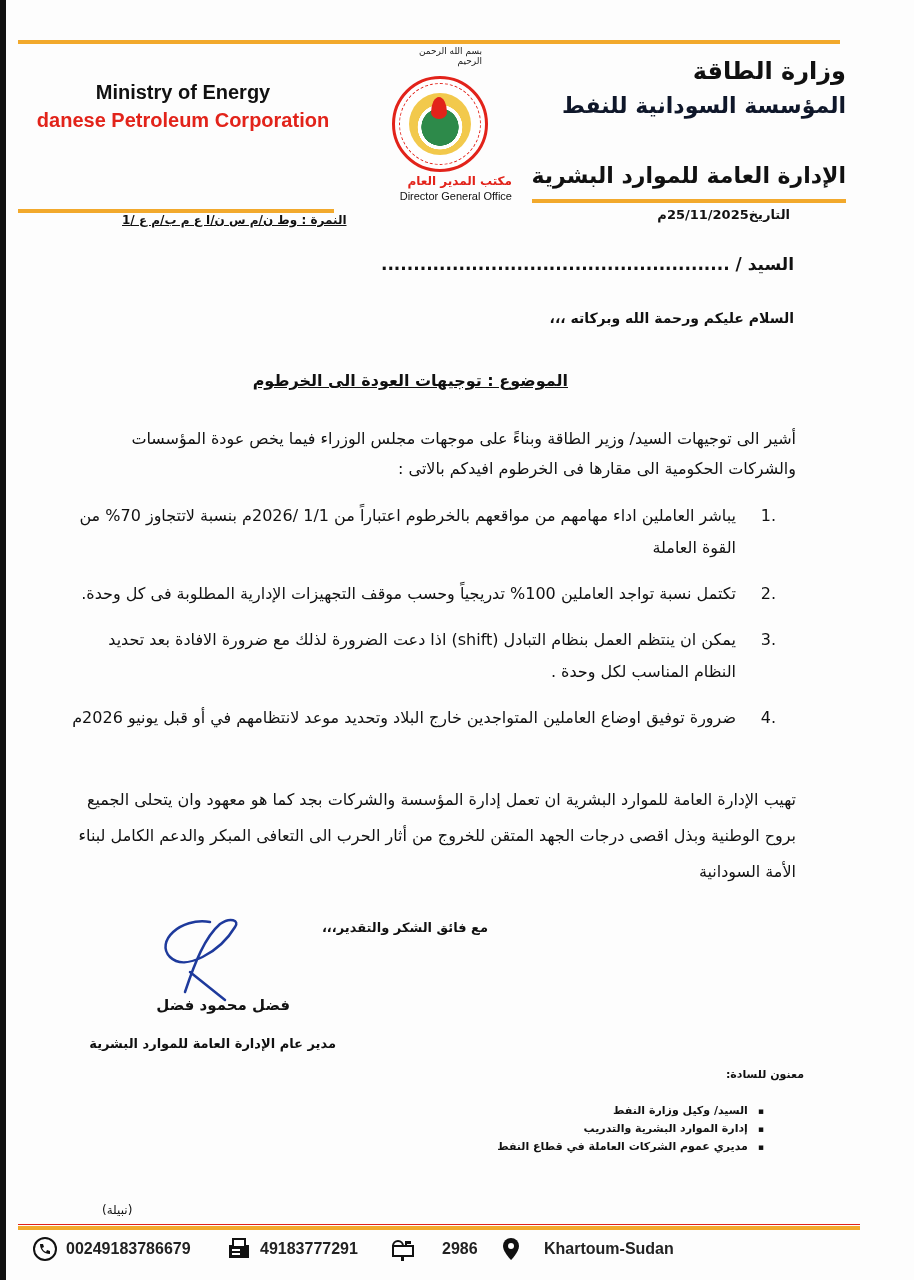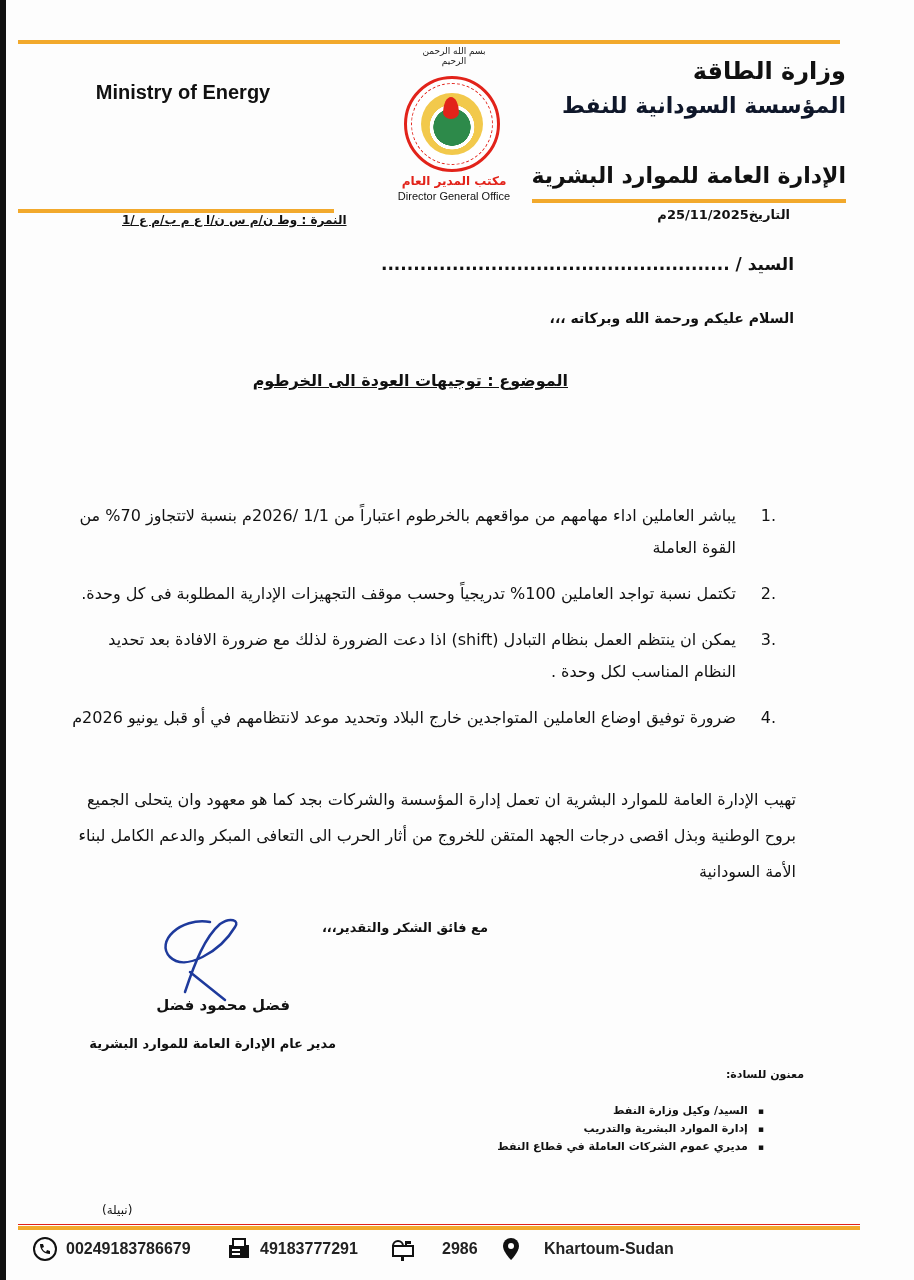--- a/index.html
+++ b/index.html
@@ -16,21 +16,21 @@
   .en-rule { position:absolute; left:18px; top:209px; width:316px; height:4px; background:#f2a92c; }
 
   
   .ar-block { position:absolute; right:68px; top:54px; width:320px; text-align:right; direction:rtl; font-family:"DejaVu Sans", sans-serif; font-weight:bold; }
   .ar-ministry { font-size:24px; color:#111; line-height:34px; }
   .ar-corp { font-size:22px; color:#0f172a; line-height:36px; }
   .ar-gd { font-size:22px; color:#111; line-height:34px;margin-top:35px; }
   .ar-rule { position:absolute; left:532px; top:199px; width:314px; height:4px; background:#f2a92c; }
 
   
-  .logo-wrap { position:absolute; left:384px; top:40px; width:140px; height:170px; text-align:center; }
+  .logo-wrap { position:absolute; left:372px; top:40px; width:140px; height:170px; text-align:right; }
   .logo-circle { position:absolute; left:20px; top:36px; width:96px; height:96px; border-radius:50%; border:3px solid #e2231a; background:#fff; box-sizing:border-box; }
   .logo-inner { position:absolute; left:14px; top:14px; width:62px; height:62px; border-radius:50%; background:radial-gradient(circle at 50% 55%, #2d8a4a 0 40%, #fff 41% 48%, #f2c94c 49% 100%); }
   .logo-flame { position:absolute; left:36px; top:18px; width:16px; height:22px; background:#e2231a; border-radius:50% 50% 50% 50% / 70% 70% 30% 30%; }
   .logo-text-ring { position:absolute; left:4px; top:4px; width:82px; height:82px; border-radius:50%; border:1px dashed #e2231a; box-sizing:border-box; }
   .calligraphy { position:absolute; left:30px; top:6px; width:80px; height:22px; font-size:9px; color:#222; direction:rtl; }
   .logo-office-ar { position:absolute; left:0; top:134px; width:140px; font-size:12px; font-weight:bold; color:#e2231a; direction:rtl; }
   .logo-office-en { position:absolute; left:0; top:150px; width:140px; font-size:11px; font-family:"Liberation Sans", sans-serif; color:#111; }
 
   .ref { position:absolute; left:122px; top:213px; font-size:12px; direction:rtl; text-decoration:underline; font-weight:bold; }
   .date { position:absolute; right:124px; top:207px; font-size:13px; direction:rtl; font-weight:bold; }
@@ -67,20 +67,21 @@
 </style>
 </head>
 <body>
 
 <div class="page">
   <div class="edge-left"></div>
   <div class="top-rule"></div>
 
   <div class="en-block">
     <div class="en-ministry">Ministry of Energy</div>
+    <div class="en-corp">danese Petroleum Corporation</div>
   </div>
   <div class="en-rule"></div>
 
   <div class="logo-wrap">
     <div class="calligraphy">بسم الله الرحمن الرحيم</div>
     <div class="logo-circle">
       <div class="logo-text-ring"></div>
       <div class="logo-inner"></div>
       <div class="logo-flame"></div>
     </div>
@@ -99,20 +100,21 @@
   <div class="date">التاريخ25/11/2025م</div>
 
   <div class="salutation-to">
     <span>السيد /</span>
     <span class="dots">......................................................</span>
   </div>
   <div class="greeting">السلام عليكم ورحمة الله وبركاته ،،،</div>
 
   <div class="subject">الموضوع : توجيهات العودة الى الخرطوم</div>
 
+  <div class="body-text intro">أشير الى توجيهات السيد/ وزير الطاقة وبناءً على موجهات مجلس الوزراء فيما يخص عودة المؤسسات والشركات الحكومية الى مقارها فى الخرطوم افيدكم بالاتى :</div>
 
   <ol class="list">
     <li><span class="num">1.</span><span>يباشر العاملين اداء مهامهم من مواقعهم بالخرطوم اعتباراً من 1/1 /2026م بنسبة لاتتجاوز 70% من القوة العاملة</span></li>
     <li><span class="num">2.</span><span>تكتمل نسبة تواجد العاملين 100% تدريجياً وحسب موقف التجهيزات الإدارية المطلوبة فى كل وحدة.</span></li>
     <li><span class="num">3.</span><span>يمكن ان ينتظم العمل بنظام التبادل (shift) اذا دعت الضرورة لذلك مع ضرورة الافادة بعد تحديد النظام المناسب لكل وحدة .</span></li>
     <li><span class="num">4.</span><span>ضرورة توفيق اوضاع العاملين المتواجدين خارج البلاد وتحديد موعد لانتظامهم في أو قبل يونيو 2026م</span></li>
   </ol>
 
   <div class="body-text closing-para">تهيب  الإدارة العامة للموارد البشرية ان تعمل إدارة المؤسسة والشركات بجد كما هو معهود وان يتحلى الجميع بروح الوطنية وبذل اقصى درجات الجهد المتقن للخروج من أثار الحرب الى التعافى المبكر والدعم الكامل لبناء الأمة السودانية</div>
 

